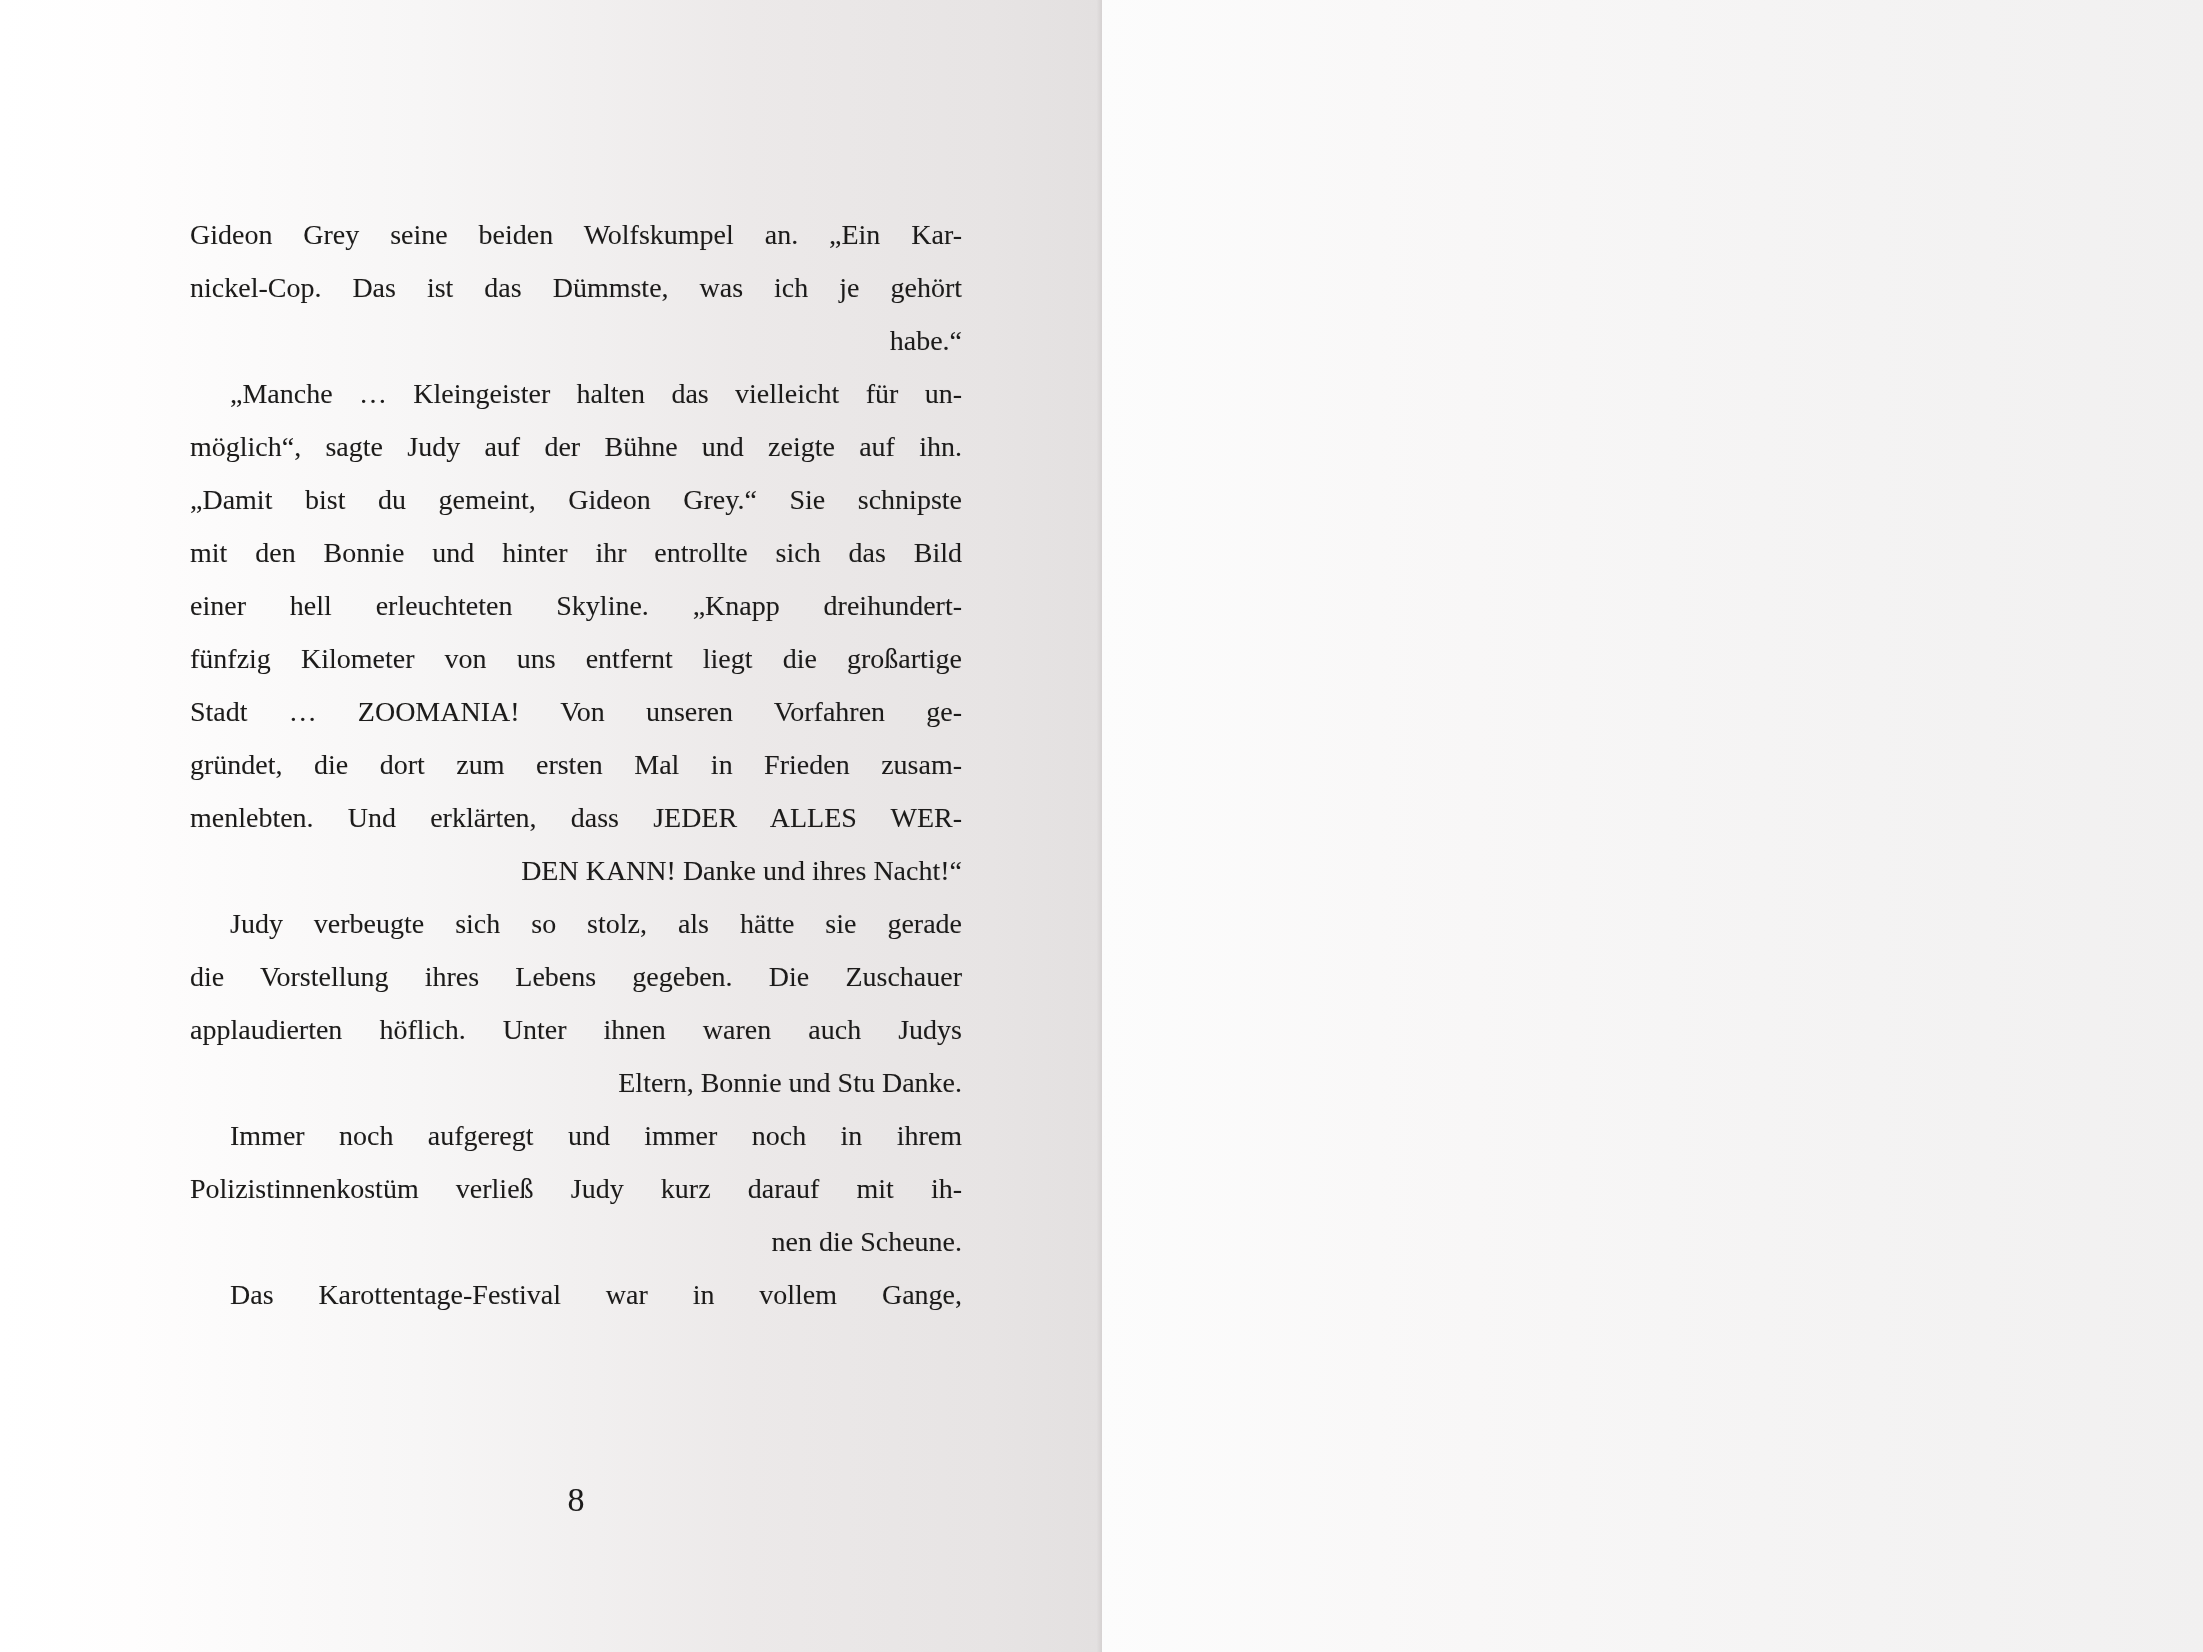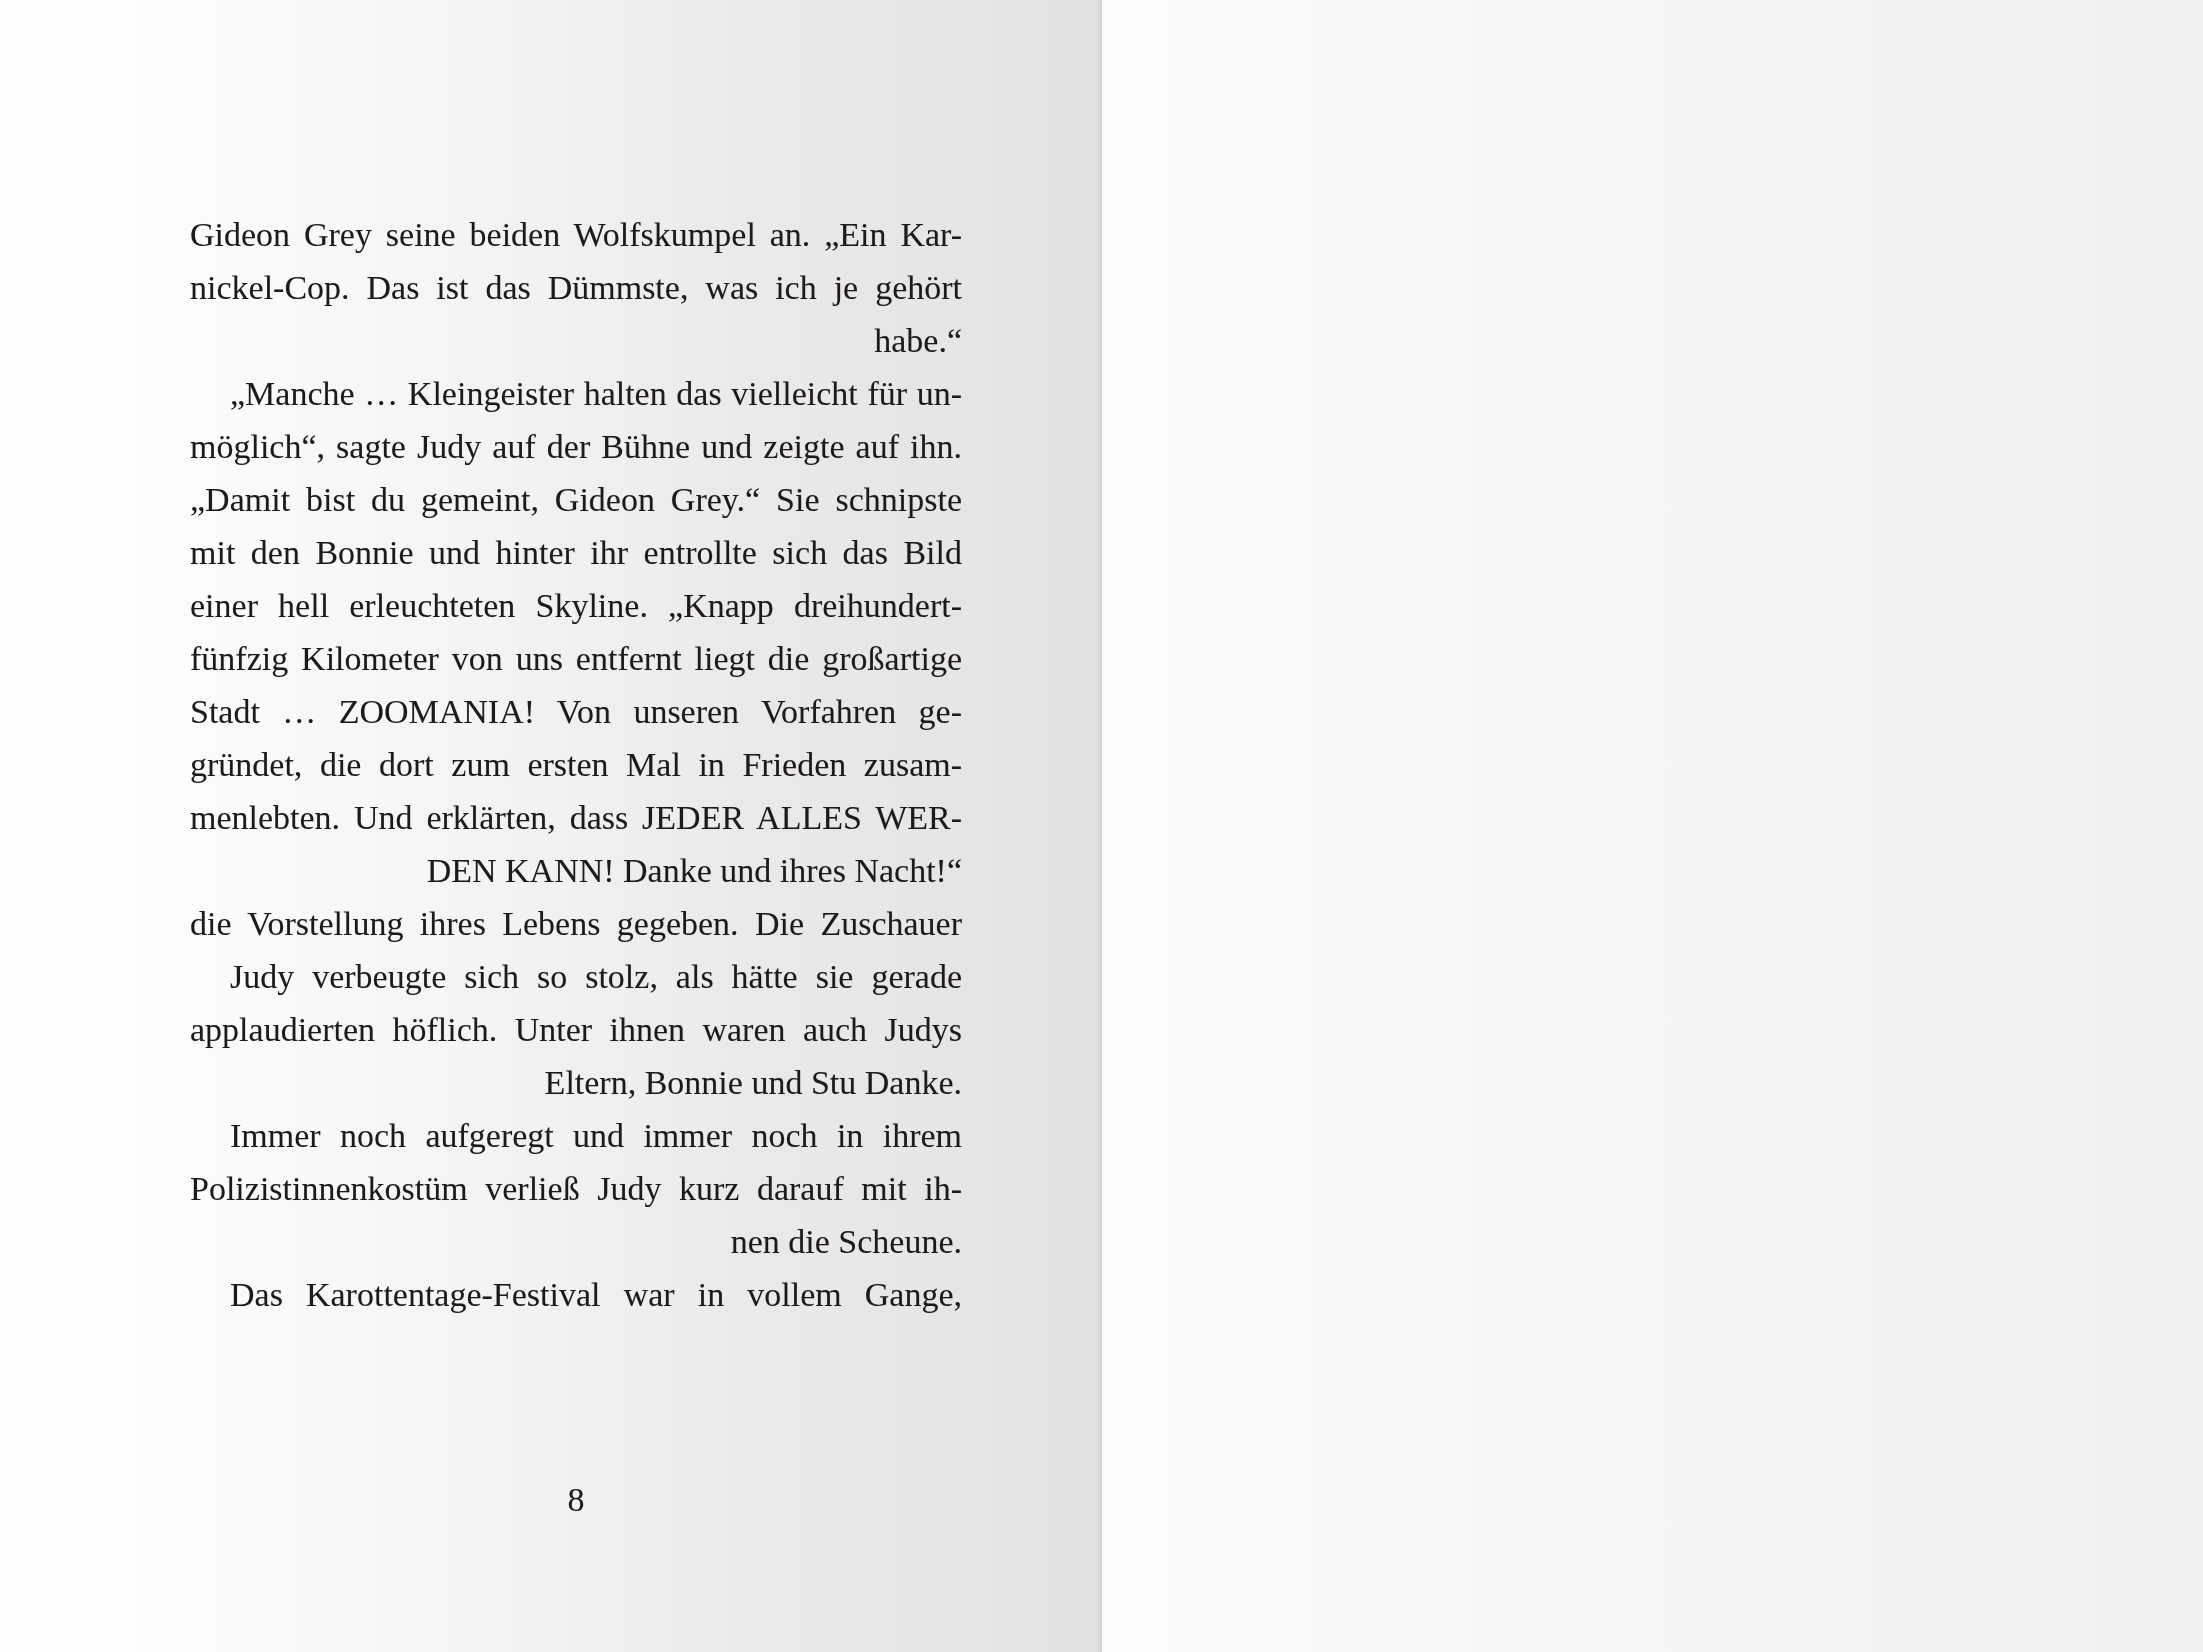--- a/index.html
+++ b/index.html
@@ -31,21 +31,21 @@
   }
   .page.right {
     left: 1102px;
     background: linear-gradient(90deg,
       #fcfcfc 0%, #f9f8f8 25%, #f5f4f4 60%, #f1f0f0 100%);
   }
   .text-block {
     position: absolute;
     top: 208px;
     width: 772px;
-    font-size: 34px;
+    font-size: 28px;
     text-shadow: 0 0 0.9px rgba(25, 25, 25, 0.18);
   }
   .page.left  .text-block { left: 190px; }
   .line {
     height: 53px;
     line-height: 53px;
     text-align: right;
     white-space: normal;
     overflow: visible;
   }
@@ -77,22 +77,22 @@
         <div class="line j indent">„Manche … Kleingeister halten das vielleicht für un-</div>
         <div class="line j">möglich“, sagte Judy auf der Bühne und zeigte auf ihn.</div>
         <div class="line j">„Damit bist du gemeint, Gideon Grey.“ Sie schnipste</div>
         <div class="line j">mit den Bonnie und hinter ihr entrollte sich das Bild</div>
         <div class="line j">einer hell erleuchteten Skyline. „Knapp dreihundert-</div>
         <div class="line j">fünfzig Kilometer von uns entfernt liegt die großartige</div>
         <div class="line j">Stadt … ZOOMANIA! Von unseren Vorfahren ge-</div>
         <div class="line j">gründet, die dort zum ersten Mal in Frieden zusam-</div>
         <div class="line j">menlebten. Und erklärten, dass JEDER ALLES WER-</div>
         <div class="line">DEN KANN! Danke und ihres Nacht!“</div>
+        <div class="line j indent">Judy verbeugte sich so stolz, als hätte sie gerade</div>
         <div class="line j">die Vorstellung ihres Lebens gegeben. Die Zuschauer</div>
-        <div class="line j indent">Judy verbeugte sich so stolz, als hätte sie gerade</div>
         <div class="line j">applaudierten höflich. Unter ihnen waren auch Judys</div>
         <div class="line">Eltern, Bonnie und Stu Danke.</div>
         <div class="line j indent">Immer noch aufgeregt und immer noch in ihrem</div>
         <div class="line j">Polizistinnenkostüm verließ Judy kurz darauf mit ih-</div>
         <div class="line">nen die Scheune.</div>
         <div class="line j indent">Das Karottentage-Festival war in vollem Gange,</div>
       </div>
     <div class="folio">8</div>
   </section>
 

